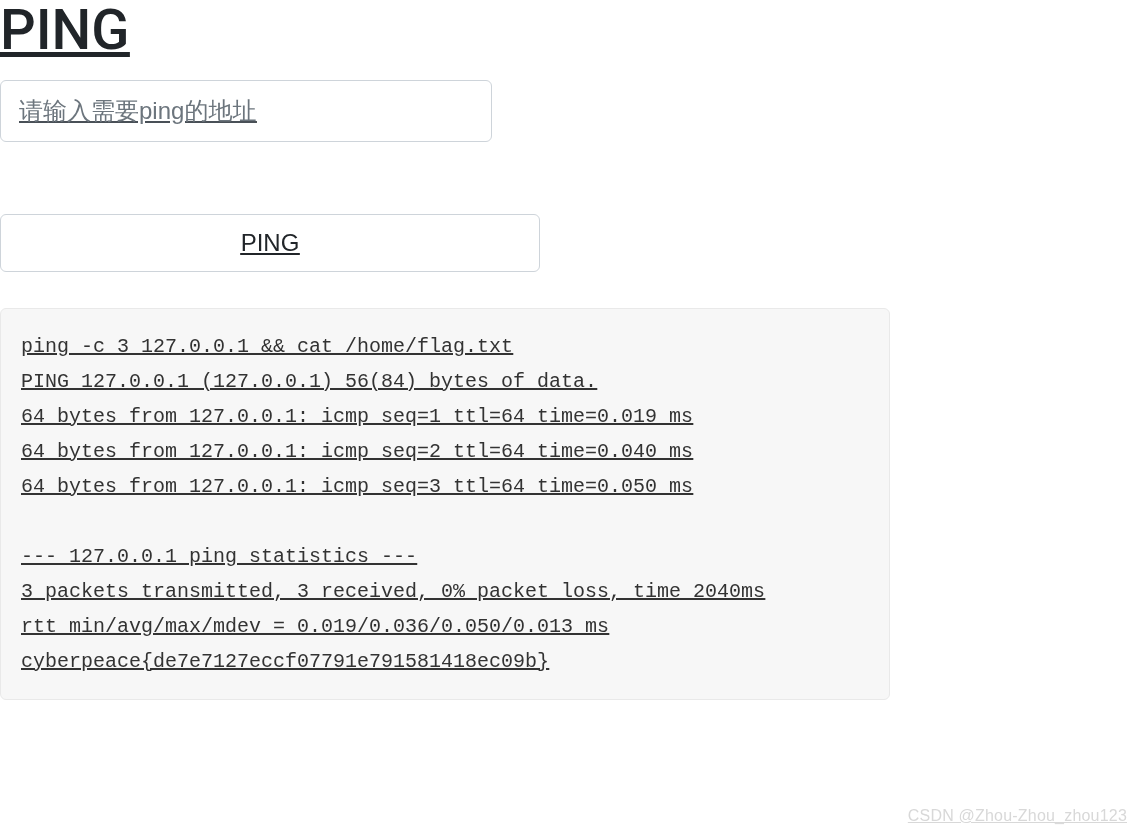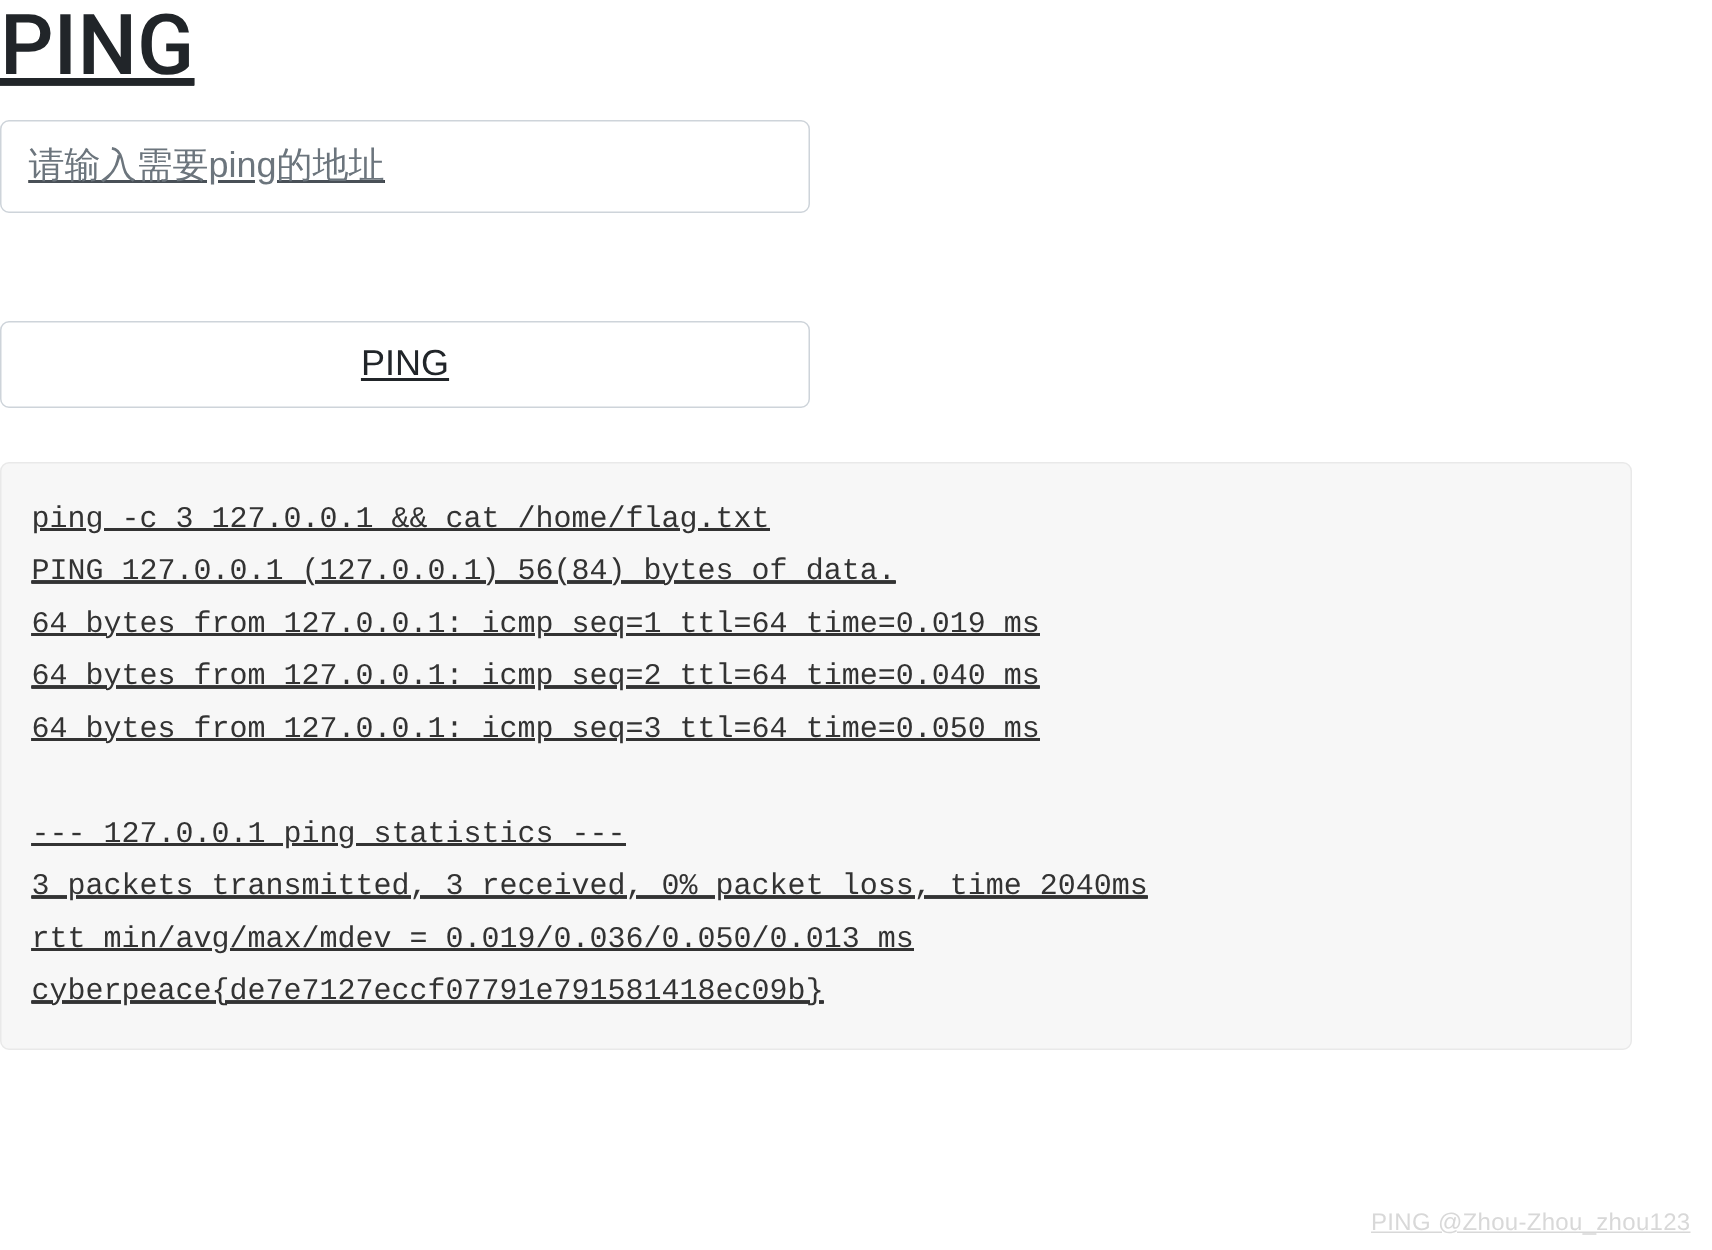--- a/index.html
+++ b/index.html
@@ -20,21 +20,21 @@
       font-size: 56px;
       font-weight: 500;
       margin: 0 0 18px 0;
       padding: 0;
       line-height: 1.1;
     }
     .form-area {
       padding: 0;
     }
     .address-input {
-      width: 540px;
+      width: 492px;
       height: 62px;
       border: 1px solid #ced4da;
       border-radius: 6px;
       font-size: 24px;
       padding: 0 18px;
       color: #495057;
       background: #fff;
       display: block;
     }
     .address-input::placeholder {
@@ -50,21 +50,21 @@
       border-radius: 6px;
       font-size: 24px;
       color: #212529;
       cursor: pointer;
       display: block;
       text-align: center;
       line-height: 56px;
     }
     .output-pre {
       margin-top: 36px;
-      width: 1088px;
+      width: 890px;
       background: #f7f7f7;
       border: 1px solid #e9e9e9;
       border-radius: 6px;
       padding: 20px 20px;
       font-family: "SFMono-Regular", Consolas, "Liberation Mono", Menlo, monospace;
       font-size: 20px;
       line-height: 1.75;
       color: #333;
       white-space: pre-wrap;
       word-wrap: break-word;
@@ -93,13 +93,13 @@
 PING 127.0.0.1 (127.0.0.1) 56(84) bytes of data.
 64 bytes from 127.0.0.1: icmp_seq=1 ttl=64 time=0.019 ms
 64 bytes from 127.0.0.1: icmp_seq=2 ttl=64 time=0.040 ms
 64 bytes from 127.0.0.1: icmp_seq=3 ttl=64 time=0.050 ms
 
 --- 127.0.0.1 ping statistics ---
 3 packets transmitted, 3 received, 0% packet loss, time 2040ms
 rtt min/avg/max/mdev = 0.019/0.036/0.050/0.013 ms
 cyberpeace{de7e7127eccf07791e791581418ec09b}</pre>
 
-<div class="watermark">PING @Zhou-Zhou_zhou123</div>
+<div class="watermark">CSDN @Zhou-Zhou_zhou123</div>
 
 </body></html>

